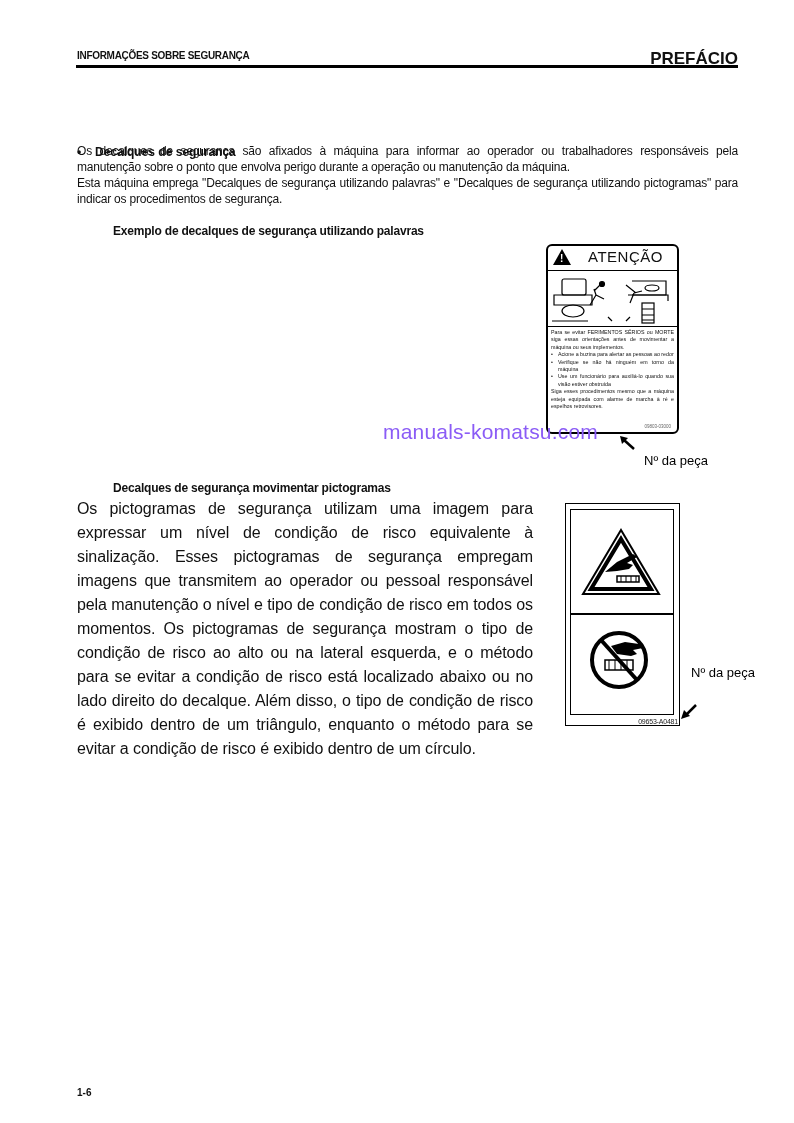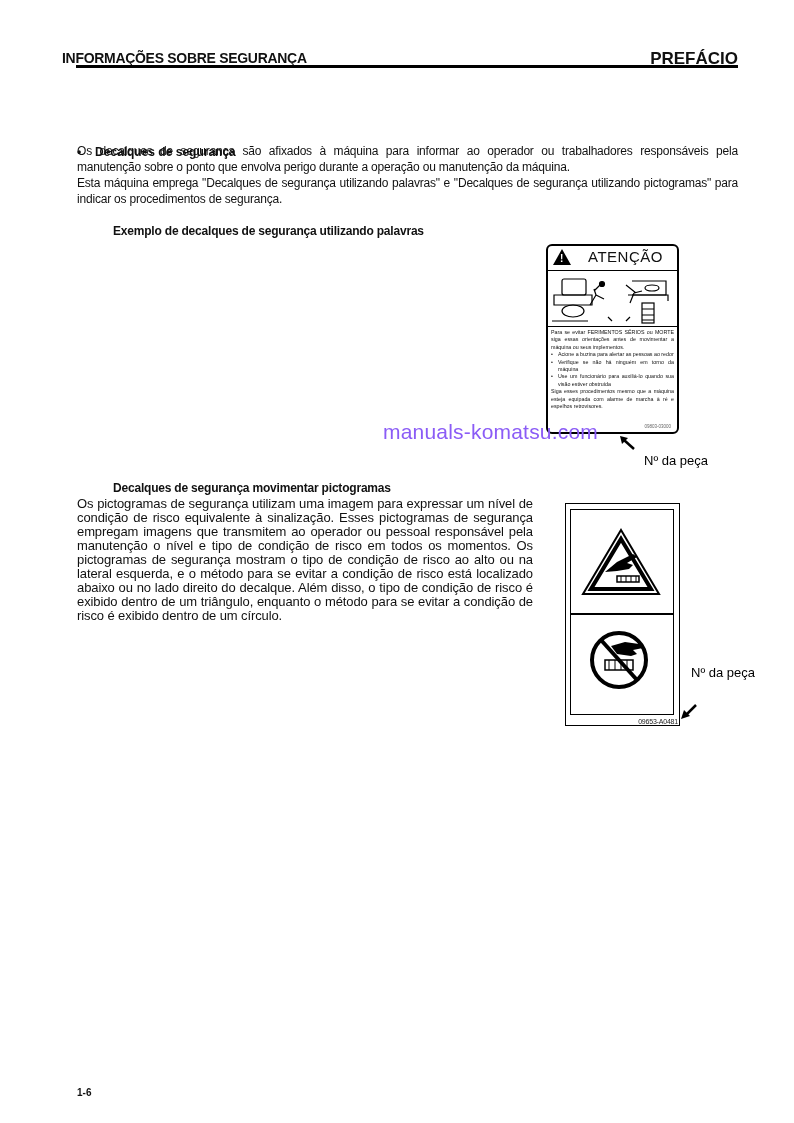--- a/index.html
+++ b/index.html
@@ -1,32 +1,32 @@
 <!DOCTYPE html>
 <html><head>
 <meta charset="utf-8">
 <style>
   html, body { margin: 0; padding: 0; background: #ffffff; }
   body { width: 794px; height: 1123px; position: relative; overflow: hidden;
          font-family: "Liberation Sans", sans-serif; color: #111; }
-  .hdr-left { position: absolute; left: 62px; top: 50px; font-size: 14px; font-weight: bold;
+  .hdr-left { position: absolute; left: 77px; top: 50px; font-size: 10px; font-weight: bold;
               letter-spacing: -0.3px; transform: scaleY(1.05); }
   .hdr-right { position: absolute; right: 56px; top: 49px; font-size: 17px; font-weight: bold; }
   .hdr-rule { position: absolute; left: 76px; top: 65px; width: 662px; height: 3px; background: #000; }
 
   .bullet-title { position: absolute; left: 77px; top: 112px; font-size: 12px; font-weight: bold; margin-top: 33px; }
   .bullet-title .dot { display: inline-block; width: 18px; }
   .para { position: absolute; left: 77px; width: 661px; font-size: 12px; line-height: 16px;
           text-align: justify; letter-spacing: -0.2px; }
   .para1 { top: 143px; }
   .para2 { top: 175px; }
   .sub-title { position: absolute; left: 77px; font-size: 12px; font-weight: bold; letter-spacing: -0.2px; padding-left: 36px; }
   .sub1 { top: 224px; }
   .sub2 { top: 481px; }
-  .para3 { position: absolute; left: 77px; top: 497px; width: 456px; font-size: 13px; line-height: 14px;
+  .para3 { position: absolute; left: 77px; top: 497px; width: 456px; font-size: 16px; line-height: 24px;
            text-align: justify; letter-spacing: -0.1px; }
 
   
   .decal-words { position: absolute; left: 546px; top: 244px; width: 133px; height: 190px;
                  border: 2px solid #000; border-radius: 6px; background: #fff; box-sizing: border-box; }
   .dw-head { height: 24px; border-bottom: 1.5px solid #000; position: relative; }
   .dw-head .tri { position: absolute; left: 5px; top: 3px; width: 0; height: 0;
                   border-left: 9px solid transparent; border-right: 9px solid transparent;
                   border-bottom: 16px solid #000; }
   .dw-head .tri-mark { position: absolute; left: 12px; top: 7px; color: #fff; font-size: 10px; font-weight: bold; }

